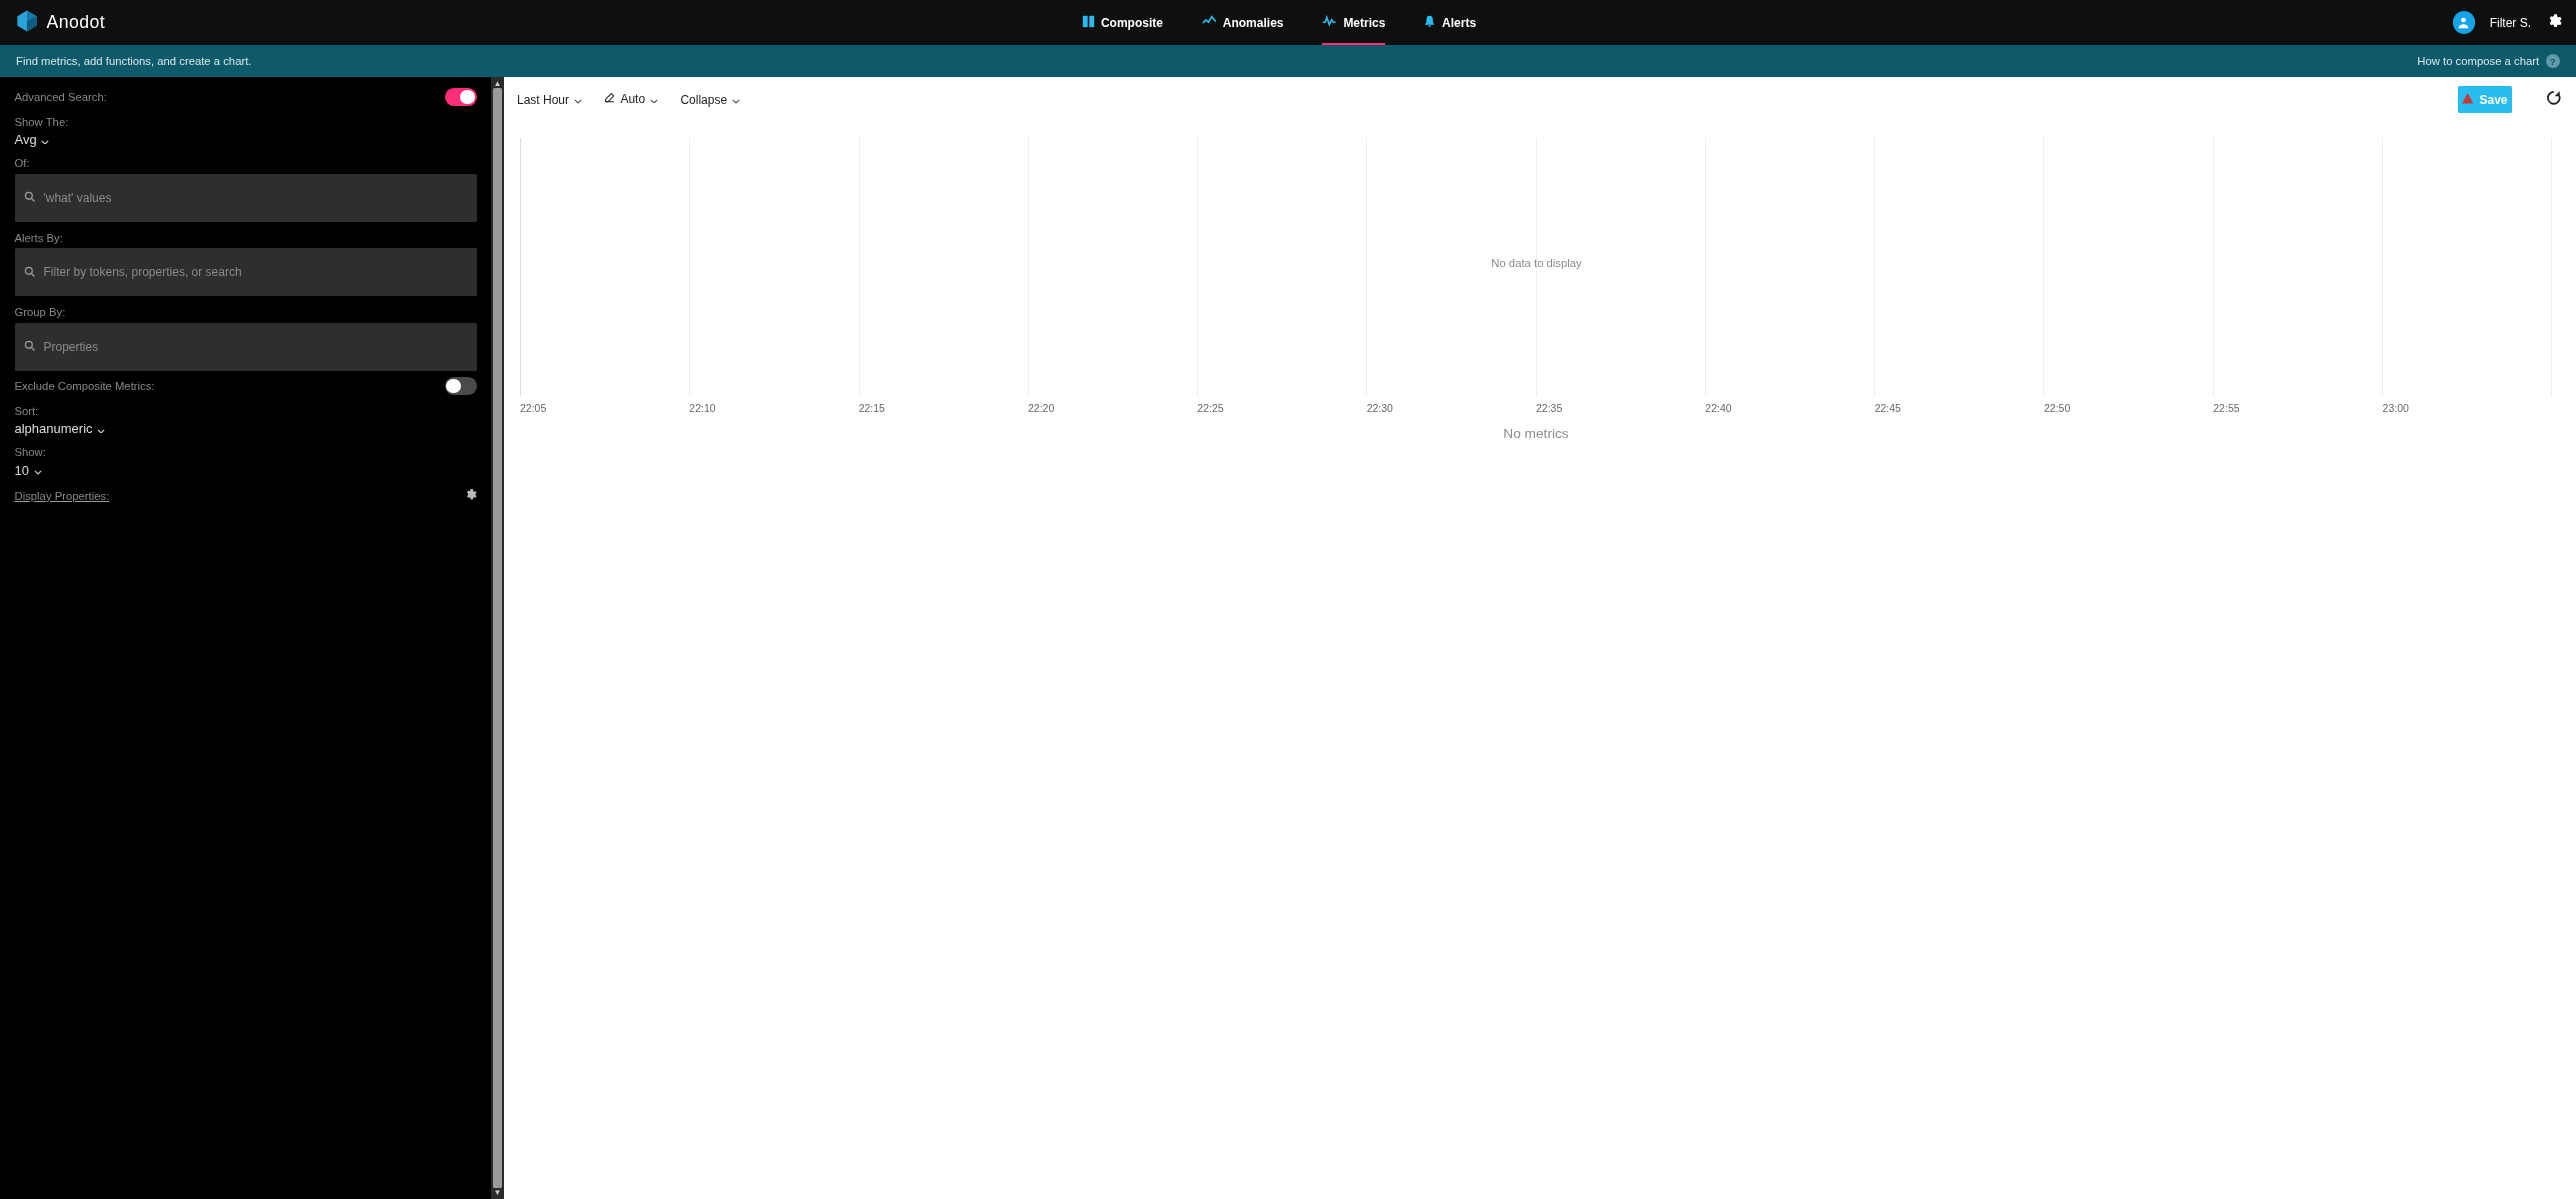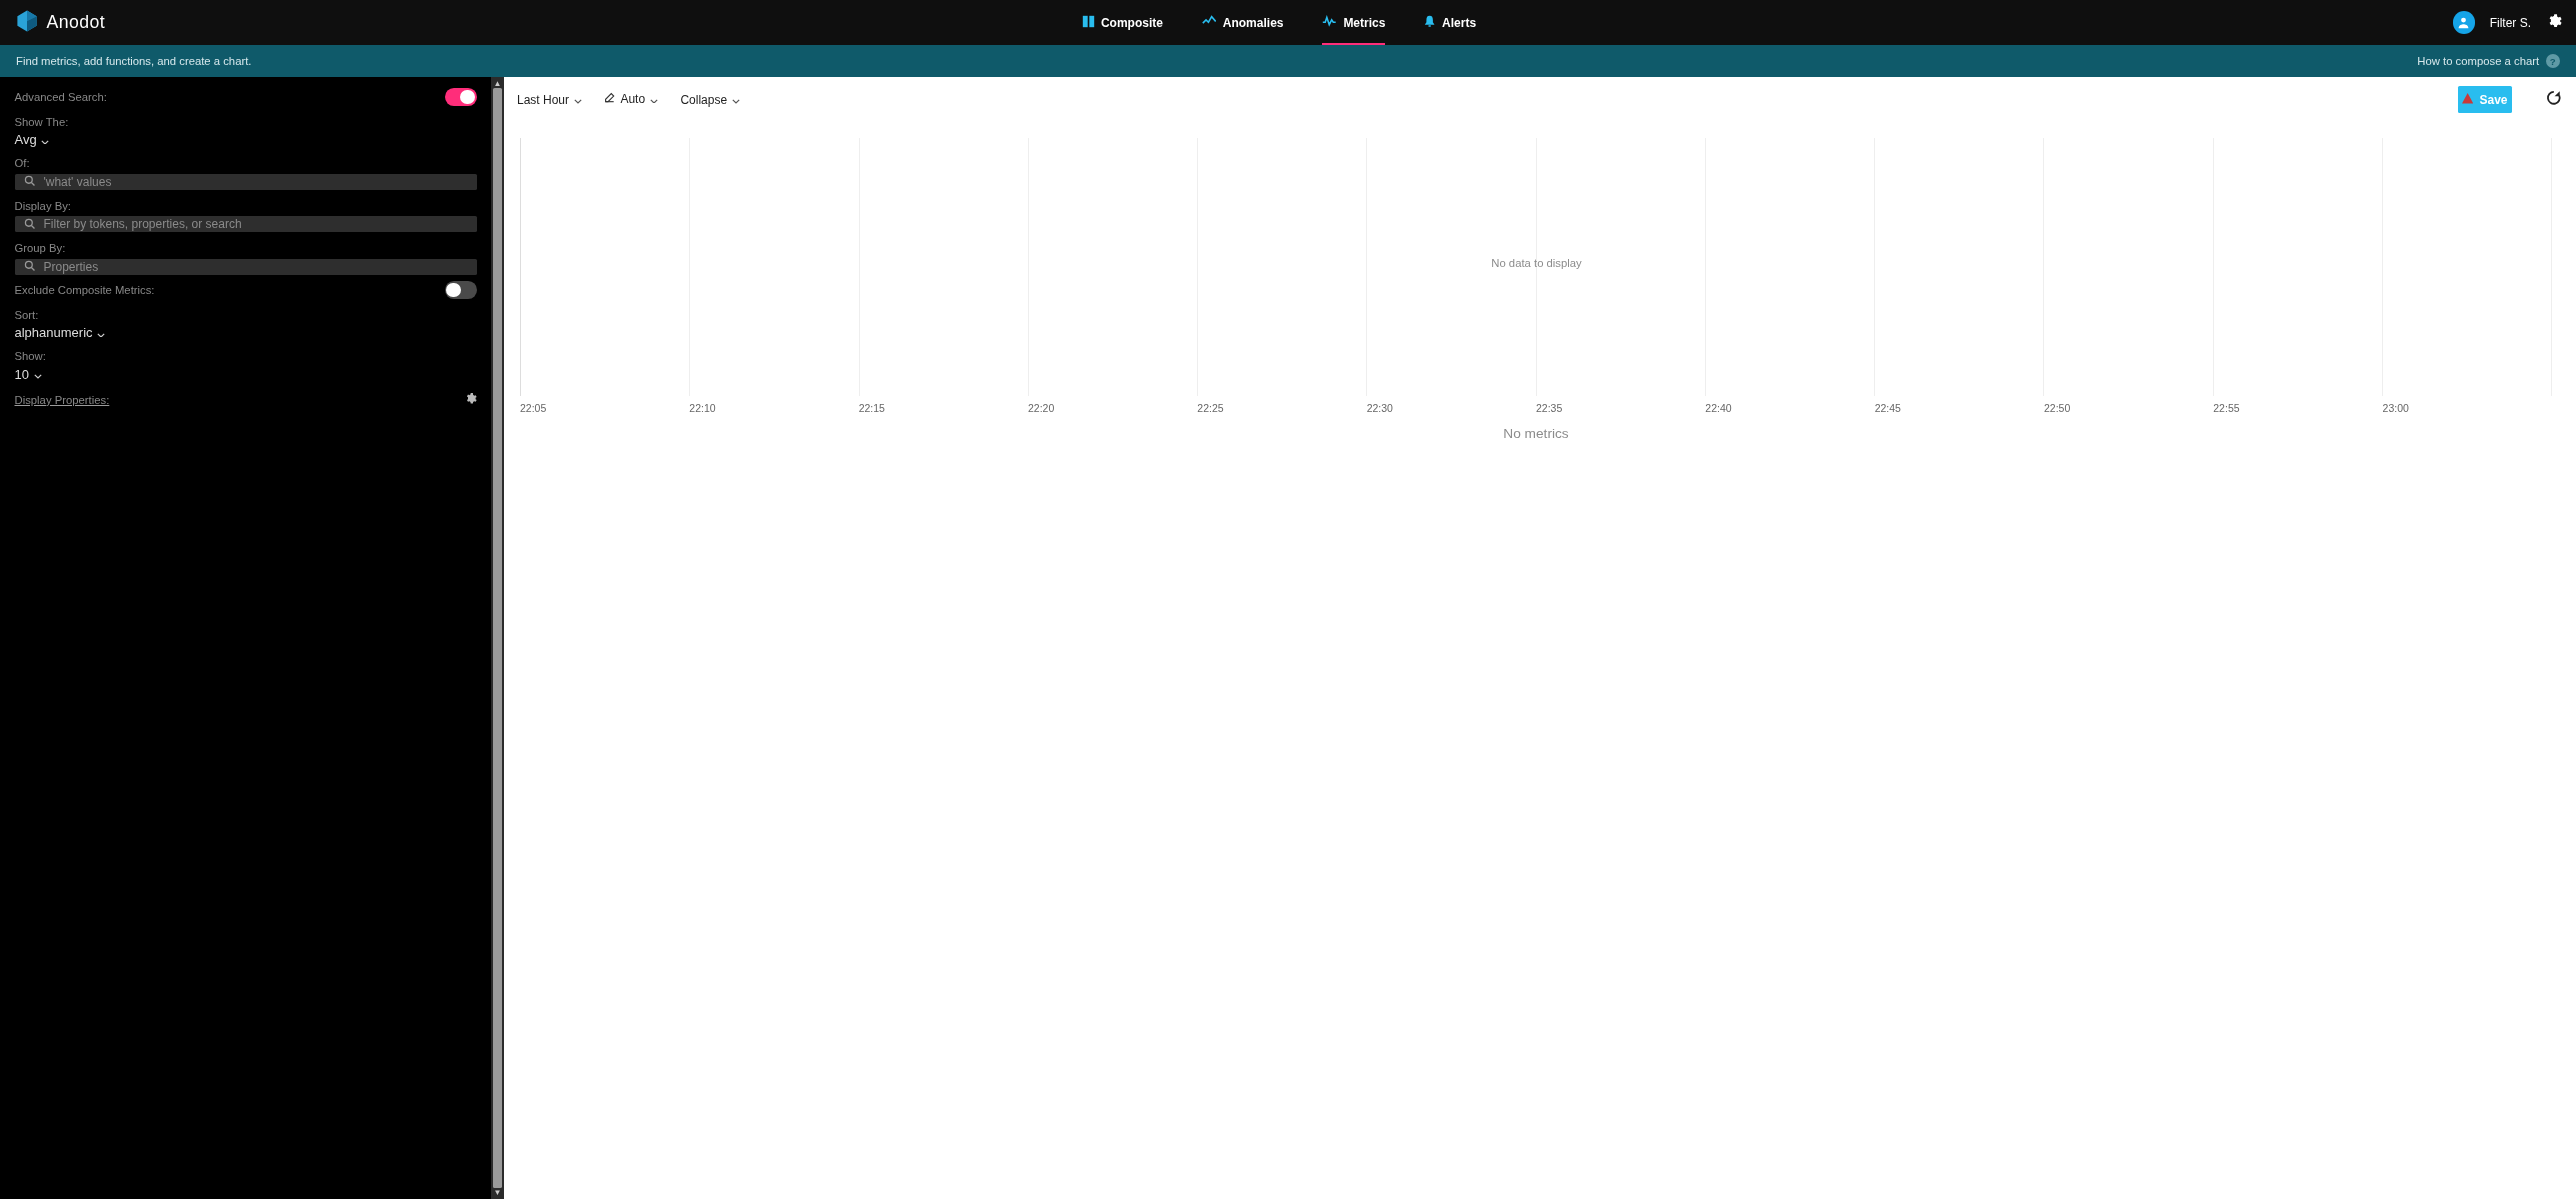--- a/index.html
+++ b/index.html
@@ -54,21 +54,21 @@
     
     .sidebar {
       width: 491px; background: #000000; color: #9b9b9b;
       padding: 11.3px 14.5px 0 14.5px; position: relative; overflow-y: auto;
     }
     .sb-row { display: flex; align-items: center; justify-content: space-between; margin-bottom: 8px; }
     .sb-label { font-size: 11.3px; color: #888; margin-top: 9.7px; margin-bottom: 4.8px; }
     .sb-value { font-size: 13px; color: #ddd; display: flex; align-items: center; gap: 4.8px; cursor: pointer; margin-bottom: 4.8px; }
     .sb-input {
       display: flex; align-items: center; gap: 8px;
-      background: #2e2e2e; border-radius: 1.6px; height: 16px; padding: 0 9.7px;
+      background: #2e2e2e; border-radius: 1.6px; height: 48px; padding: 0 9.7px;
       margin-bottom: 6.4px;
     }
     .sb-input input {
       flex: 1; background: transparent; border: none; outline: none;
       color: #ddd; font-size: 12px;
     }
     .sb-input input::placeholder { color: #8a8a8a; }
     .toggle {
       width: 32px; height: 17.7px; border-radius: 8.9px; position: relative; cursor: pointer;
     }
@@ -236,21 +236,21 @@
 
     <div class="sb-label">Of:</div>
     <div class="sb-input">
       <span class="search-ico"><svg width="11.3" height="11.3" viewBox="0 0 14 14">
             <circle cx="6" cy="6" r="4.2" fill="none" stroke="#9a9a9a" stroke-width="1.6"></circle>
             <line x1="9.2" y1="9.2" x2="13" y2="13" stroke="#9a9a9a" stroke-width="1.6"></line>
           </svg></span>
       <input placeholder="'what' values" style="">
     </div>
 
-    <div class="sb-label">Display By:</div>
+    <div class="sb-label">Alerts By:</div>
     <div class="sb-input">
       <span class="search-ico"><svg width="11.3" height="11.3" viewBox="0 0 14 14">
             <circle cx="6" cy="6" r="4.2" fill="none" stroke="#9a9a9a" stroke-width="1.6"></circle>
             <line x1="9.2" y1="9.2" x2="13" y2="13" stroke="#9a9a9a" stroke-width="1.6"></line>
           </svg></span>
       <input placeholder="Filter by tokens, properties, or search" style="">
     </div>
 
     <div class="sb-label">Group By:</div>
     <div class="sb-input">

